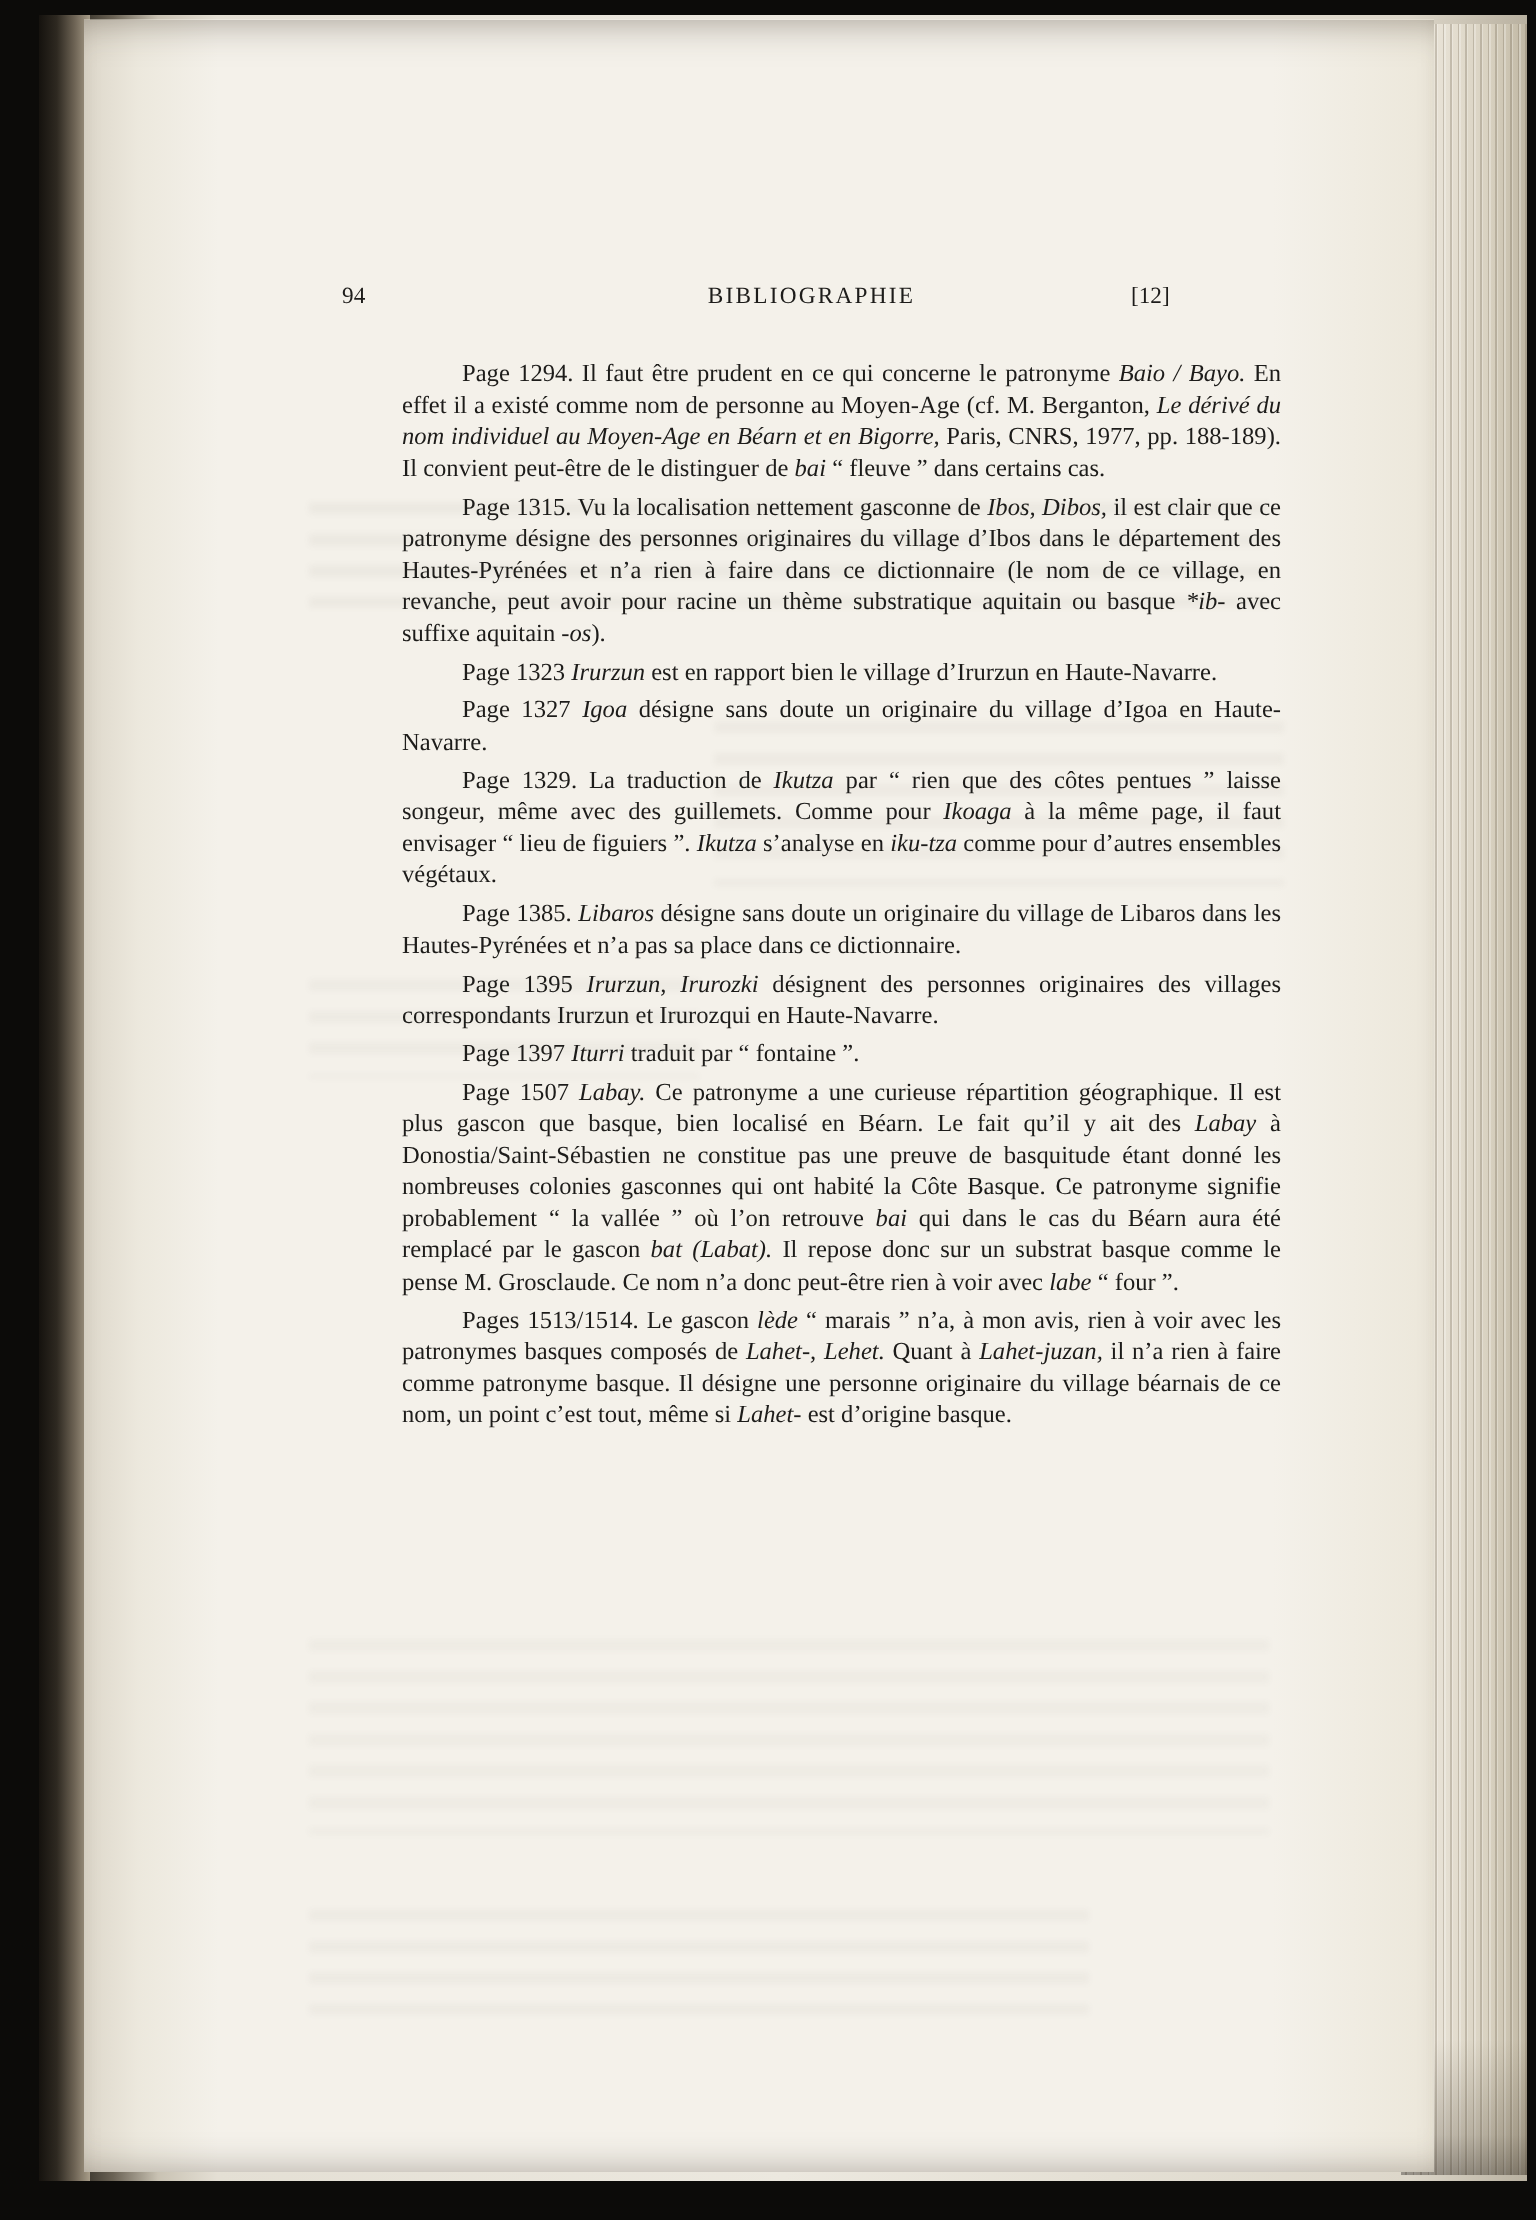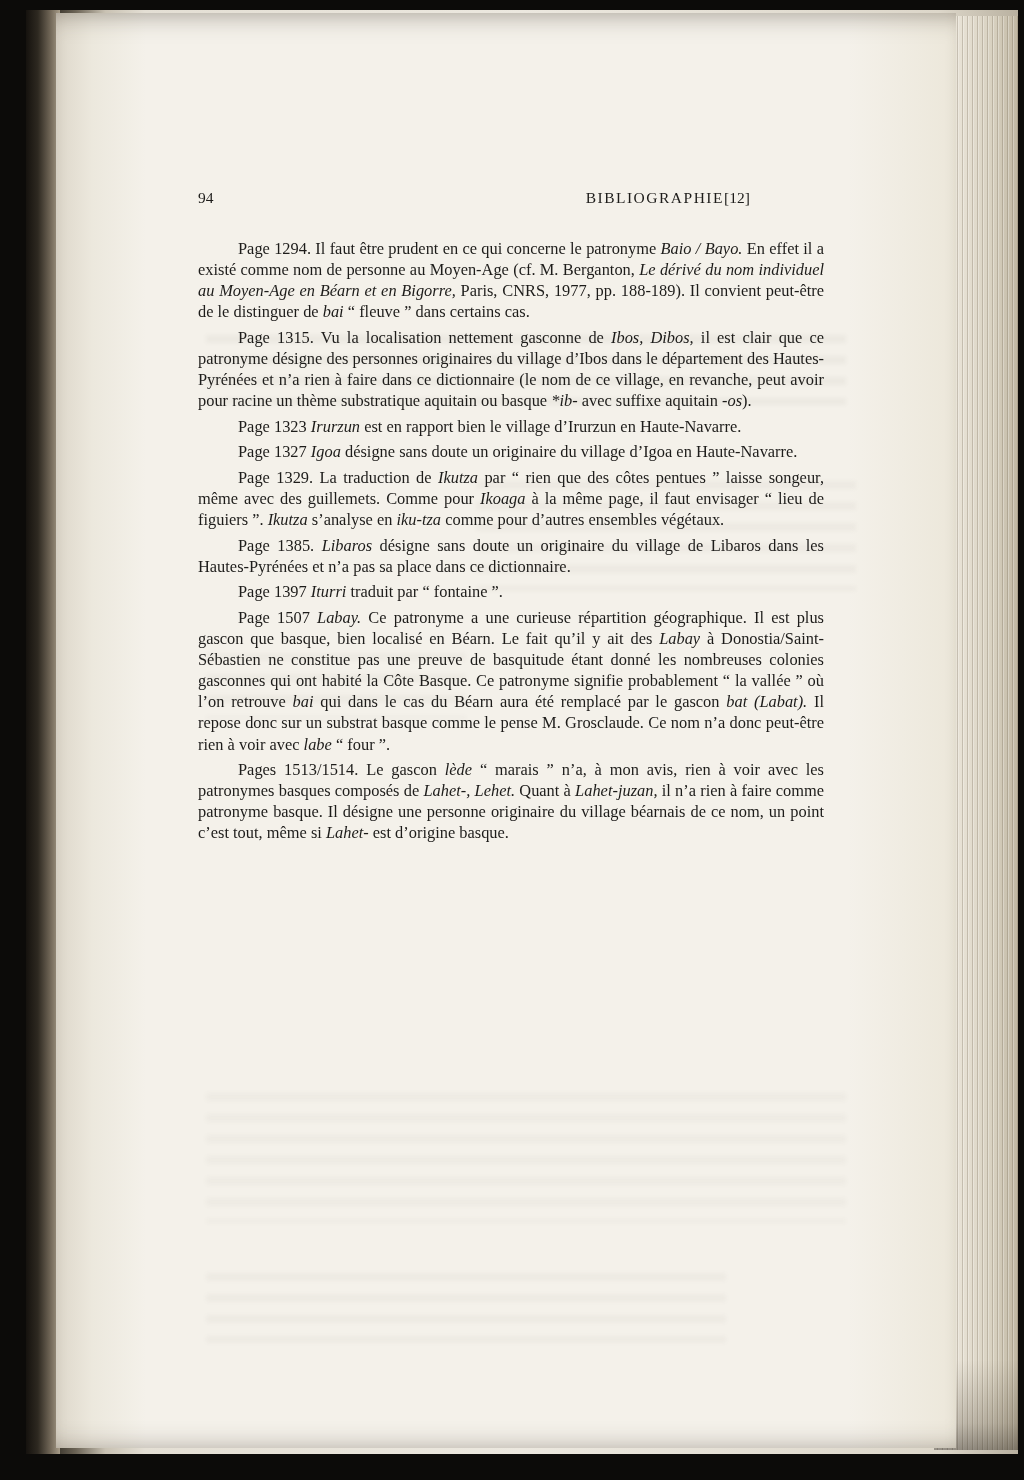--- a/index.html
+++ b/index.html
@@ -85,39 +85,40 @@
   }
   .ghost.g1 { left: 150px; top: 322px; width: 640px; height: 70px; }
   .ghost.g2 { left: 420px; top: 468px; width: 380px; height: 110px; opacity: 0.3; }
   .ghost.g3 { left: 150px; top: 640px; width: 260px; height: 66px; opacity: 0.28; }
   .ghost.g4 { left: 150px; top: 1080px; width: 640px; height: 130px; opacity: 0.25; }
   .ghost.g5 { left: 150px; top: 1260px; width: 520px; height: 70px; opacity: 0.28; }
 
   
   .content {
     position: absolute;
-    left: 142px;
+    left: 172px;
     top: 176px;
     width: 626px;
     color: var(--ink, #1d1c1a);
   }
   .running-header {
     display: flex;
     align-items: baseline;
     font-size: 15.5px;
   }
   .running-header .num   { width: 100px; }
-  .running-header .title { flex: 1; text-align: right; letter-spacing: 1.5px; }
+  .running-header .title { flex: 1; text-align: center; letter-spacing: 1.5px; }
   .running-header .folio { width: 100px; text-align: left; }
 
   .text-block {
     margin-top: 31px;
     font-size: 16.4px;
     line-height: 21.1px;
     text-align: justify;
+    margin-left: 40px;
   }
   .para {
     margin: 0 0 4.5px 0;
     text-indent: 40px;
   }
   .para i { font-style: italic; }
 </style>
 </head>
 <body>
 
@@ -137,20 +138,21 @@
           <span class="title">BIBLIOGRAPHIE</span>
           <span class="folio">[12]</span>
         </div>
         <div class="text-block">
             <p class="para"><span>Page 1294. Il faut être prudent en ce qui concerne le patronyme </span><i>Baio / Bayo.</i><span> En effet il a existé comme nom de personne au Moyen-Age (cf. M. Berganton, </span><i>Le dérivé du nom individuel au Moyen-Age en Béarn et en Bigorre,</i><span> Paris, CNRS, 1977, pp. 188-189). Il convient peut-être de le distinguer de </span><i>bai</i><span> “ fleuve ” dans certains cas.</span></p>
             <p class="para"><span>Page 1315. Vu la localisation nettement gasconne de </span><i>Ibos, Dibos,</i><span> il est clair que ce patronyme désigne des personnes originaires du village d’Ibos dans le département des Hautes-Pyrénées et n’a rien à faire dans ce dictionnaire (le nom de ce village, en revanche, peut avoir pour racine un thème substratique aquitain ou basque </span><i>*ib-</i><span> avec suffixe aquitain </span><i>-os</i><span>).</span></p>
             <p class="para"><span>Page 1323 </span><i>Irurzun</i><span> est en rapport bien le village d’Irurzun en Haute-Navarre.</span></p>
             <p class="para"><span>Page 1327 </span><i>Igoa</i><span> désigne sans doute un originaire du village d’Igoa en Haute-Navarre.</span></p>
             <p class="para"><span>Page 1329. La traduction de </span><i>Ikutza</i><span> par “ rien que des côtes pentues ” laisse songeur, même avec des guillemets. Comme pour </span><i>Ikoaga</i><span> à la même page, il faut envisager “ lieu de figuiers ”. </span><i>Ikutza</i><span> s’analyse en </span><i>iku-tza</i><span> comme pour d’autres ensembles végétaux.</span></p>
             <p class="para"><span>Page 1385. </span><i>Libaros</i><span> désigne sans doute un originaire du village de Libaros dans les Hautes-Pyrénées et n’a pas sa place dans ce dictionnaire.</span></p>
+            <p class="para"><span>Page 1395 </span><i>Irurzun, Irurozki</i><span> désignent des personnes originaires des villages correspondants Irurzun et Irurozqui en Haute-Navarre.</span></p>
             <p class="para"><span>Page 1397 </span><i>Iturri</i><span> traduit par “ fontaine ”.</span></p>
             <p class="para"><span>Page 1507 </span><i>Labay.</i><span> Ce patronyme a une curieuse répartition géographique. Il est plus gascon que basque, bien localisé en Béarn. Le fait qu’il y ait des </span><i>Labay</i><span> à Donostia/Saint-Sébastien ne constitue pas une preuve de basquitude étant donné les nombreuses colonies gasconnes qui ont habité la Côte Basque. Ce patronyme signifie probablement “ la vallée ” où l’on retrouve </span><i>bai</i><span> qui dans le cas du Béarn aura été remplacé par le gascon </span><i>bat (Labat).</i><span> Il repose donc sur un substrat basque comme le pense M. Grosclaude. Ce nom n’a donc peut-être rien à voir avec </span><i>labe</i><span> “ four ”.</span></p>
             <p class="para"><span>Pages 1513/1514. Le gascon </span><i>lède</i><span> “ marais ” n’a, à mon avis, rien à voir avec les patronymes basques composés de </span><i>Lahet-, Lehet.</i><span> Quant à </span><i>Lahet-juzan,</i><span> il n’a rien à faire comme patronyme basque. Il désigne une personne originaire du village béarnais de ce nom, un point c’est tout, même si </span><i>Lahet-</i><span> est d’origine basque.</span></p>
           </div>
       </div>
     </div>
   </div>
 </div>
 
 </body></html>

